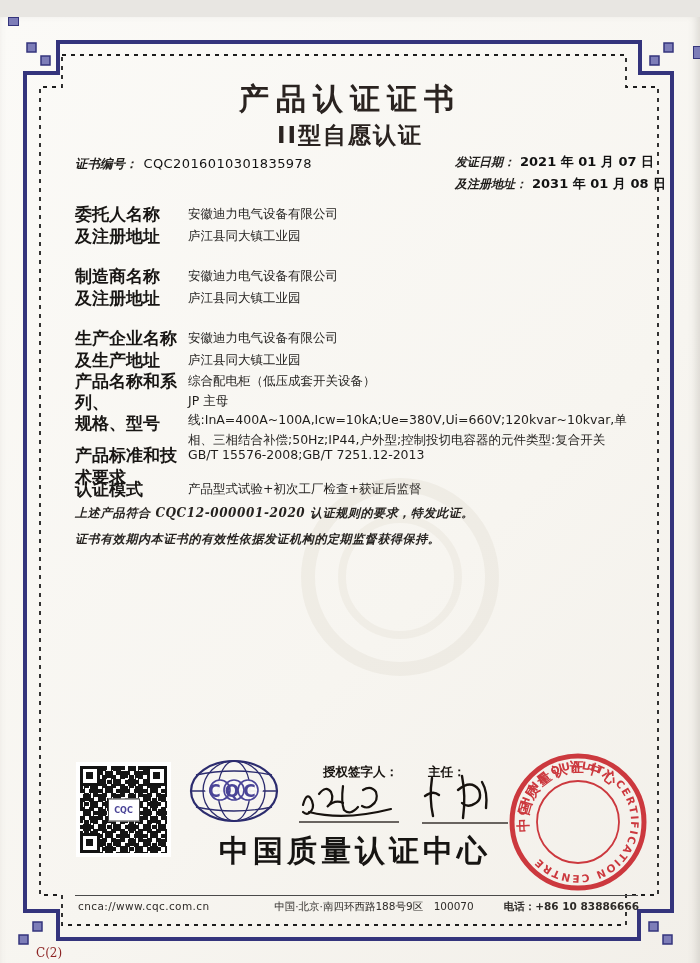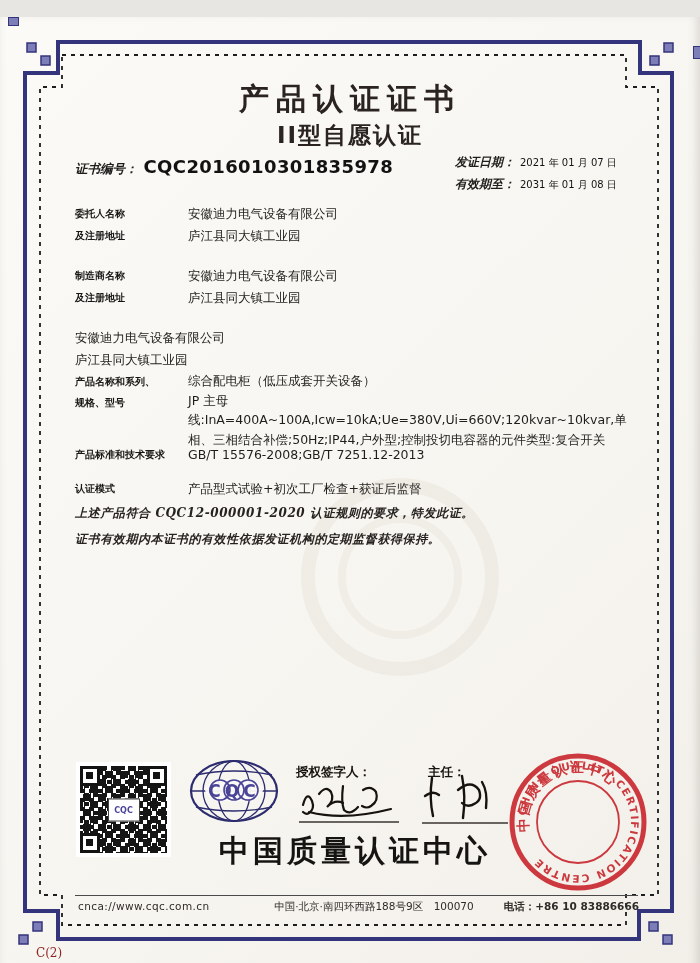--- a/index.html
+++ b/index.html
@@ -23,29 +23,29 @@
   .artifact{position:absolute;background:#7d7db8;border:1px solid #34347c;}
 
   .title{position:absolute;left:0;right:0;top:62px;margin:0;text-align:center;
     font-size:30px;font-weight:bold;letter-spacing:7px;color:#2a2320;}
   .subtitle{position:absolute;left:0;right:0;top:103px;margin:0;text-align:center;
     font-size:23px;font-weight:600;letter-spacing:2px;color:#2a2320;}
 
   .kai{font-family:"DejaVu Serif","Liberation Serif",serif;font-style:italic;font-weight:bold;}
 
   .certno{left:75px;top:139px;font-size:12.5px;}
-  .certno .num{font-size:18px;font-weight:700;letter-spacing:.4px;margin-left:6px;color:#121212;}
+  .certno .num{font-size:13px;font-weight:400;letter-spacing:.4px;margin-left:6px;color:#121212;}
 
   .dates{left:455px;top:134px;}
   .date-row{height:22px;line-height:22px;font-size:12px;white-space:nowrap;}
-  .date-row .dval{font-weight:normal;font-size:10px;margin-left:5px;font-style:normal;
+  .date-row .dval{font-weight:bold;font-size:13px;margin-left:5px;font-style:normal;
     font-family:"DejaVu Sans","Liberation Sans",sans-serif;color:#121212;}
 
   .row2{position:absolute;left:75px;display:flex;}
-  .lbl{width:113px;font-weight:bold;font-size:10px;line-height:22px;color:#181614;}
+  .lbl{width:113px;font-weight:bold;font-size:17px;line-height:22px;color:#181614;}
   .val{width:462px;font-size:12.5px;line-height:22px;color:#201e1c;}
   .product .lbl div{line-height:21px;}
   .product .val{line-height:19.5px;}
 
   .stmt{left:75px;font-size:12px;letter-spacing:.6px;color:#262320;text-align:right;}
 
   .verify{left:0;right:0;top:710px;text-align:center;font-size:11.5px;font-weight:500;color:#2b2825;}
 
   .qr{left:76px;top:745px;width:95px;height:95px;background:#fff;}
   .qr-pattern{position:absolute;inset:4px;
@@ -106,21 +106,21 @@
 
   <div class="abs certno">
     <span class="kai">证书编号：</span><span class="num">CQC2016010301835978</span>
   </div>
 
   <div class="abs dates">
     <div class="date-row">
       <span class="kai">发证日期：</span><span class="dval">2021 年 01 月 07 日</span>
     </div>
     <div class="date-row">
-      <span class="kai">有效期至：</span><span class="dval">2031 年 01 月 08 日</span>
+      <span class="kai">及注册地址：</span><span class="dval">2031 年 01 月 08 日</span>
     </div>
   </div>
 
   <div class="row2" style="top:186px">
     <div class="lbl">
       <div>委托人名称</div>
       <div>及注册地址</div>
     </div>
     <div class="val">
       <div>安徽迪力电气设备有限公司</div>
@@ -133,20 +133,24 @@
       <div>制造商名称</div>
       <div>及注册地址</div>
     </div>
     <div class="val">
       <div>安徽迪力电气设备有限公司</div>
       <div>庐江县同大镇工业园</div>
     </div>
   </div>
 
   <div class="row2" style="top:310px">
+    <div class="lbl">
+      <div>生产企业名称</div>
+      <div>及生产地址</div>
+    </div>
     <div class="val">
       <div>安徽迪力电气设备有限公司</div>
       <div>庐江县同大镇工业园</div>
     </div>
   </div>
 
   <div class="row2 product" style="top:354px">
     <div class="lbl">
       <div>产品名称和系列、</div>
       <div>规格、型号</div>
@@ -192,21 +196,21 @@
     </g>
     <ellipse cx="47" cy="32" rx="29" ry="11.5" fill="#fbfaf7" opacity="0.95"></ellipse>
     <g fill="none" stroke="var(--logo-purple)" stroke-width="1.6">
       <ellipse cx="33" cy="32" rx="10" ry="10"></ellipse>
       <ellipse cx="47" cy="32" rx="10" ry="10"></ellipse>
       <ellipse cx="61" cy="32" rx="10" ry="10"></ellipse>
     </g>
     <text x="47" y="39" text-anchor="middle" font-size="17" font-weight="bold" letter-spacing="4" fill="var(--logo-purple)" font-family="DejaVu Sans, Liberation Sans, sans-serif">CQC</text>
   </svg>
 
-  <div class="abs sig-label" style="left:296px;top:747px">授权签字人：</div>
+  <div class="abs sig-label" style="left:323px;top:747px">授权签字人：</div>
   <div class="abs sig-label" style="left:428px;top:747px">主任：</div>
 
   <svg class="abs" style="left:295px;top:760px" width="110" height="50" viewBox="0 0 110 50">
     <g fill="none" stroke="#17120e" stroke-width="2.2" stroke-linecap="round">
       <path d="M8,28 q4,-15 9,-4 q3,8 -3,12 q-3,2 -6,-1"></path>
       <path d="M24,17 q7,-9 12,-2 q4,8 -4,15 q8,-8 16,-4"></path>
       <path d="M48,9 q-2,16 1,24 q6,6 14,-3"></path>
       <path d="M68,13 q8,-5 13,2 q3,9 -5,14 q-4,3 -9,0"></path>
       <path d="M14,35 q35,9 82,-3"></path>
     </g>

